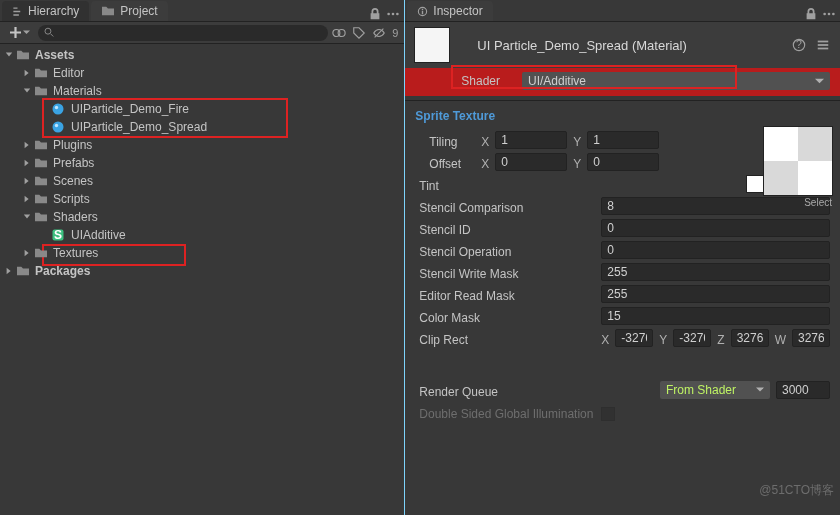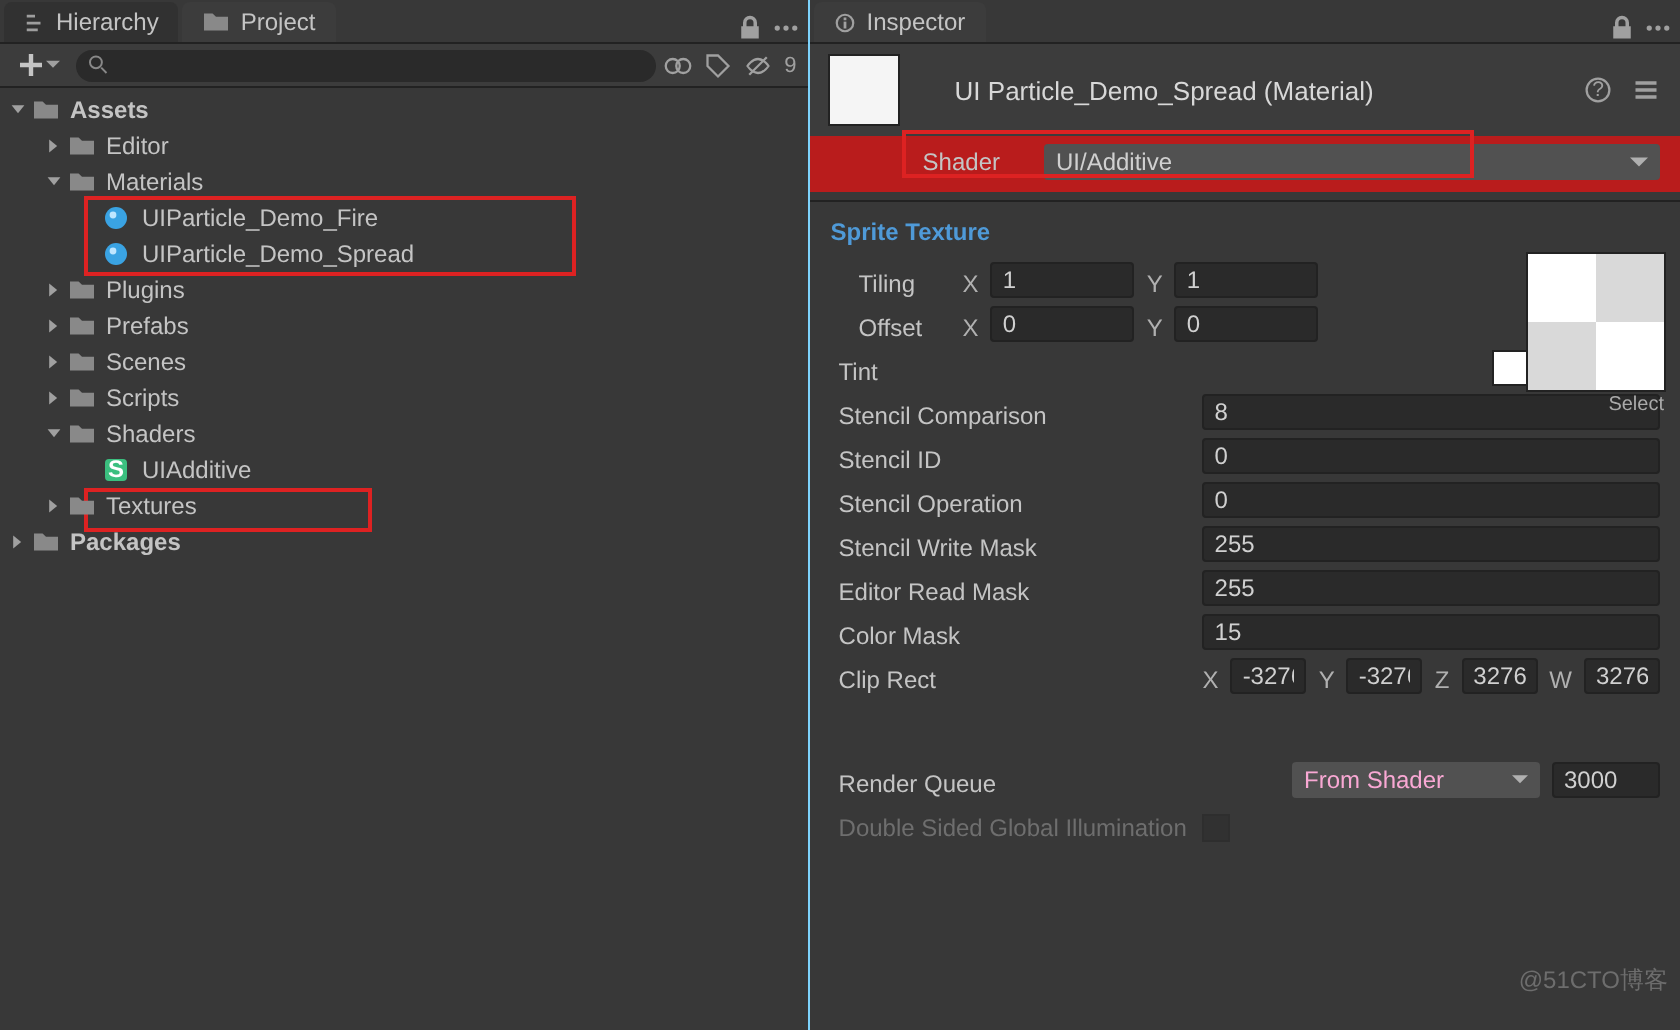--- a/index.html
+++ b/index.html
@@ -56,21 +56,21 @@
   .prop-title { color: #4f9ad8; font-weight: bold; padding: 4px 10px; }
   .prop-row { display: flex; align-items: flex-end; height: 22px; padding: 0 10px; gap: 6px; }
   .prop-label { width: 165px; color: #c4c4c4; padding-left: 14px; }
   .prop-label.wide { width: 180px; }
   .prop-label.top { padding-left: 4px; }
   .num-input { background: #2a2a2a; border: 1px solid #222; color: #d0d0d0; height: 18px; padding: 0 5px; border-radius: 2px; }
   .axis-lbl { color: #b0b0b0; }
   .prop-row .num-input.one { flex: 1; }
   .color-swatch { width: 60px; height: 18px; background: #fff; border: 1px solid #222; }
   .eyedrop { width: 14px; height: 14px; margin-left: 4px; fill: #a0a0a0; }
-  .dropdown-field { background: #515151; width: 124px; height: 18px; border-radius: 2px; display: flex; align-items: center; padding: 0 6px; color: #f9a8d4; }
+  .dropdown-field { background: #515151; width: 110px; height: 18px; border-radius: 2px; display: flex; align-items: center; padding: 0 6px; color: #bef264; }
   .check { width: 14px; height: 14px; background: #2a2a2a; border: 1px solid #222; }
 
   .tex-zone { position: absolute; right: 8px; top: 100px; width: 68px; margin-top: 20px; }
   .tex-box { width: 68px; height: 68px; background: #f5f5f5; display: grid; grid-template-columns: 1fr 1fr; grid-template-rows: 1fr 1fr; box-shadow: 0 0 0 1px #222; margin-bottom: 2px; }
   .tex-box div:nth-child(1){background:#fff;} .tex-box div:nth-child(2){background:#d9d9d9;}
   .tex-box div:nth-child(3){background:#d9d9d9;} .tex-box div:nth-child(4){background:#fff;}
   .tex-select { font-size: 10px; color: #aaa; text-align: right; }
 
   .watermark { position: absolute; right: 6px; bottom: 16px; color: #6d6d6d; font-size: 12px; }
   .right-body { position: relative; flex: 1; background: #383838; }

